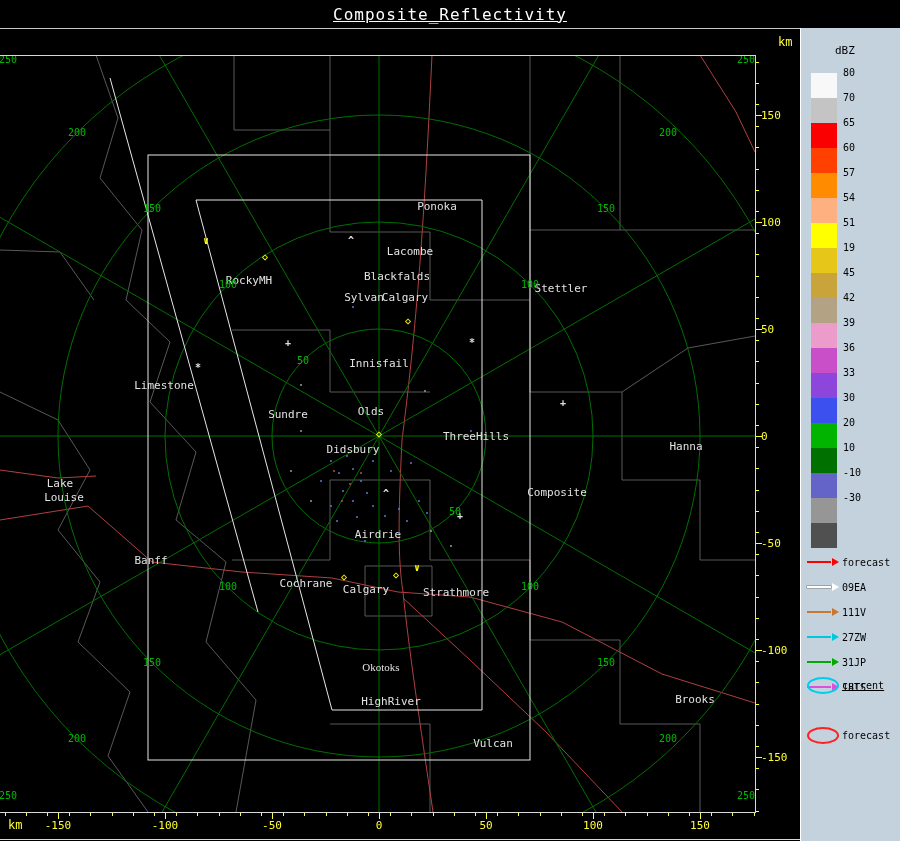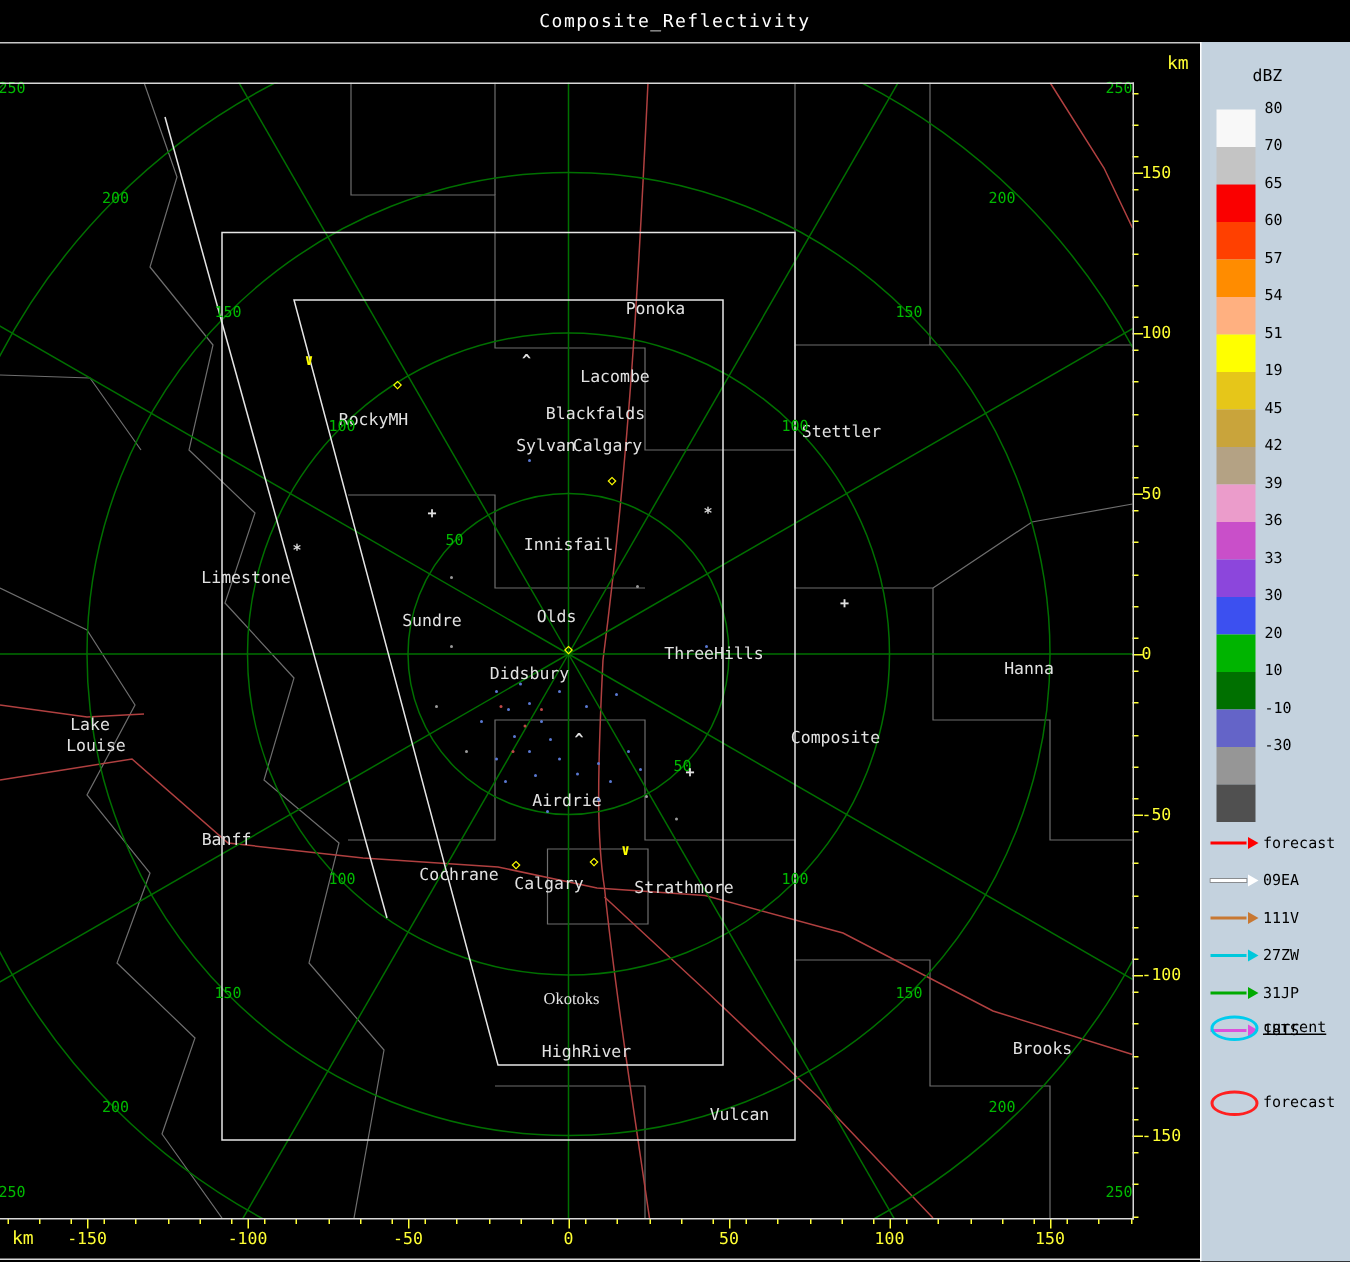--- a/index.html
+++ b/index.html
@@ -1,20 +1,20 @@
 <!DOCTYPE html>
 <html><head>
 <meta charset="utf-8">
 <style>
   html,body{margin:0;padding:0;}
   body{width:900px;height:841px;background:#000;position:relative;overflow:hidden;
        font-family:"DejaVu Sans Mono","Liberation Mono",monospace;}
   #titlebar{position:absolute;left:0;top:0;width:900px;height:28px;background:#000;
             border-bottom:1px solid #c8c8c8;display:flex;align-items:center;justify-content:center;}
-  #titlebar span{color:#ffffff;font-size:12px;letter-spacing:1px;}
+  #titlebar span{color:#ffffff;font-size:16px;letter-spacing:1px;text-decoration:underline;}
   #header{position:absolute;left:0;top:29px;width:800px;height:26px;}
   #datetime{position:absolute;left:8px;top:6px;color:#ffff33;font-size:12px;}
   #km-top{position:absolute;left:778px;top:6px;color:#ffff33;font-size:12px;}
   #km-bottom{position:absolute;left:8px;top:818px;color:#ffff33;font-size:12px;z-index:4;}
   #grid{position:absolute;left:0;top:0;z-index:1;}
   #map-labels{position:absolute;left:0;top:0;width:900px;height:841px;z-index:2;pointer-events:none;}
   .maplbl{position:absolute;transform:translate(-50%,-50%);white-space:pre;line-height:1;}
   .city{color:#e2e2e2;font-size:11px;}
   .ring{color:#00b800;font-size:10px;}
   .mk{font-weight:bold;}

